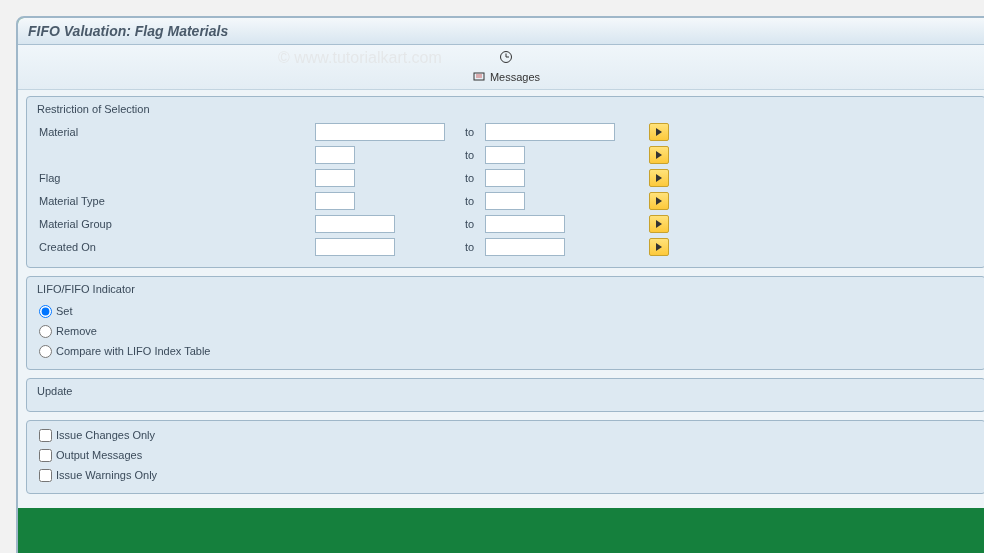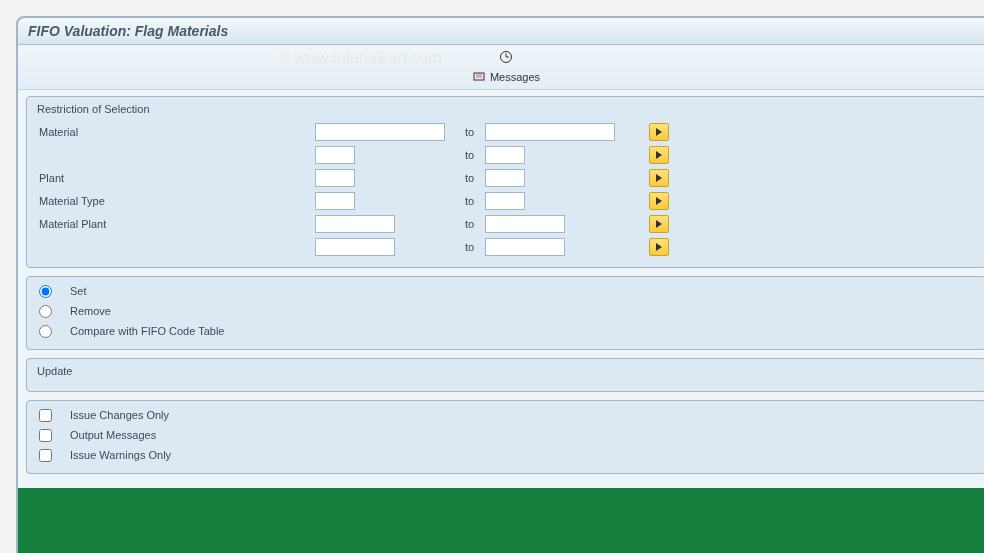--- a/index.html
+++ b/index.html
@@ -118,21 +118,21 @@
       height: 0;
       border-top: 4px solid transparent;
       border-bottom: 4px solid transparent;
       border-left: 6px solid #333;
     }
     .radio-row, .check-row {
       display: flex;
       align-items: center;
       height: 20px;
       padding-left: 4px;
-      gap: 18px;
+      gap: 4px;
     }
     .radio-row input, .check-row input {
       margin: 0;
     }
     .radio-row label, .check-row label {
       color: #3a4a5a;
     }
     
     .col-from { position: absolute; left: 280px; }
     .col-to-label { position: absolute; left: 422px; }
@@ -183,71 +183,73 @@
       <div class="row">
         <input class="input input-short col-from" value="" style="">
         <span class="to-label col-to-label">to</span>
         <input class="input input-short" style="position: absolute; left: 450px;" value="">
         <span class="multi-btn" style="position:absolute;left:598px">
             <span class="arrow-right"></span>
           </span>
       </div>
 
       <div class="row">
-        <span class="label">Plant</span>
+        <span class="label">Flag</span>
         <input class="input input-short col-from" value="" style="">
         <span class="to-label col-to-label">to</span>
         <input class="input input-short" style="position: absolute; left: 450px;" value="">
         <span class="multi-btn" style="position:absolute;left:598px">
             <span class="arrow-right"></span>
           </span>
       </div>
 
       <div class="row">
         <span class="label">Material Type</span>
         <input class="input input-short col-from" value="" style="">
         <span class="to-label col-to-label">to</span>
         <input class="input input-short" style="position: absolute; left: 450px;" value="">
         <span class="multi-btn" style="position:absolute;left:598px">
             <span class="arrow-right"></span>
           </span>
       </div>
 
       <div class="row">
-        <span class="label">Material Plant</span>
+        <span class="label">Material Group</span>
         <input class="input input-med col-from" value="" style="">
         <span class="to-label col-to-label">to</span>
         <input class="input input-med" style="position: absolute; left: 450px;" value="">
         <span class="multi-btn" style="position:absolute;left:598px">
             <span class="arrow-right"></span>
           </span>
       </div>
 
       <div class="row">
+        <span class="label">Created On</span>
         <input class="input input-med col-from" value="" style="">
         <span class="to-label col-to-label">to</span>
         <input class="input input-med" style="position: absolute; left: 450px;" value="">
         <span class="multi-btn" style="position:absolute;left:598px">
             <span class="arrow-right"></span>
           </span>
       </div>
     </div>
 
     <div class="group">
+      <div class="group-title">LIFO/FIFO Indicator</div>
       <div class="radio-row">
         <input type="radio" name="ind" checked="" style="">
         <label>Set</label>
       </div>
       <div class="radio-row">
         <input type="radio" name="ind" style="">
         <label>Remove</label>
       </div>
       <div class="radio-row">
         <input type="radio" name="ind" style="">
-        <label>Compare with FIFO Code Table</label>
+        <label>Compare with LIFO Index Table</label>
       </div>
     </div>
 
     <div class="group">
       <div class="group-title">Update</div>
     </div>
 
     <div class="group">
       <div class="check-row">
         <input type="checkbox" style="">

